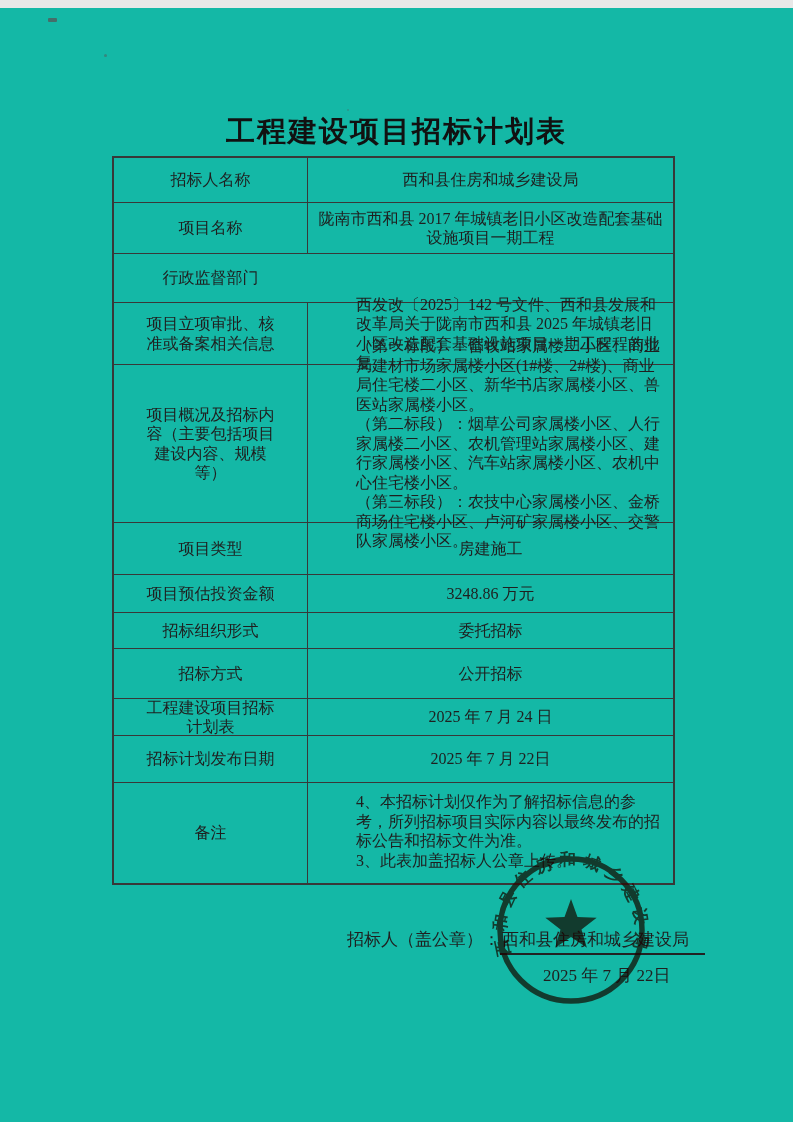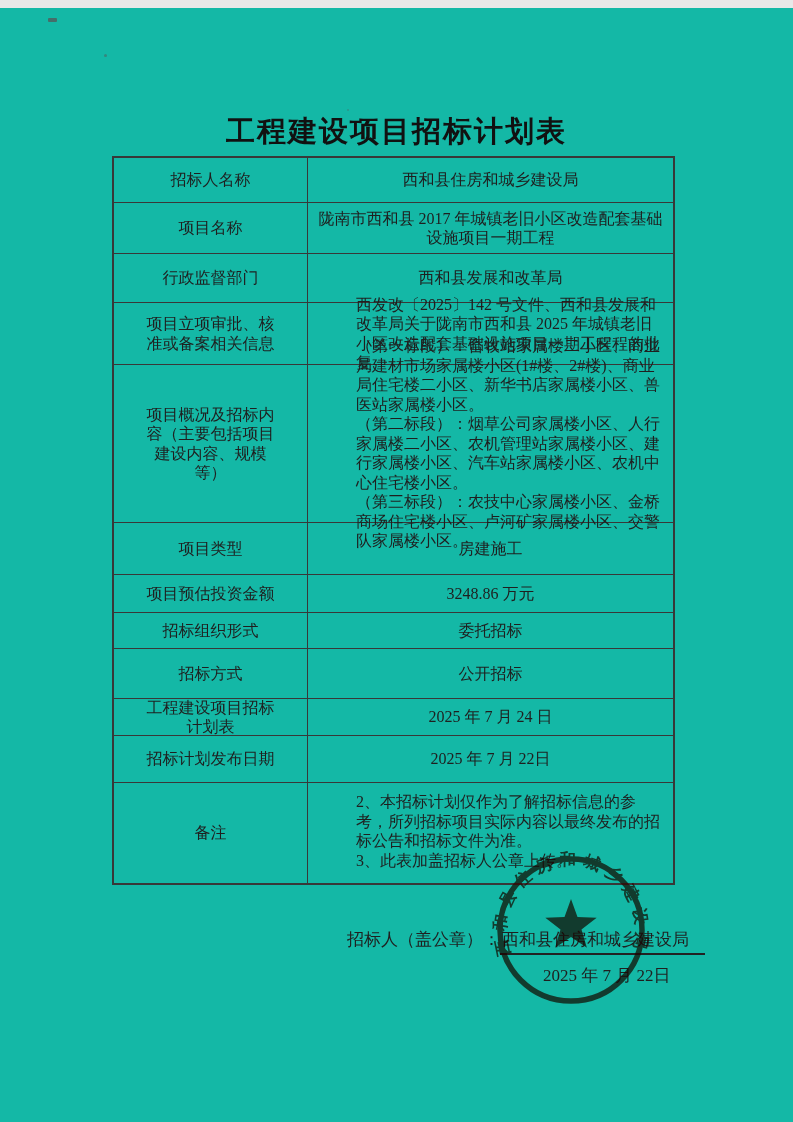--- a/index.html
+++ b/index.html
@@ -91,21 +91,20 @@
       <div class="cell cell-value center">西和县住房和城乡建设局</div>
     </div>
 
     <div class="t-row r2">
       <div class="cell cell-label">项目名称</div>
       <div class="cell cell-value center">陇南市西和县 2017 年城镇老旧小区改造配套基础设施项目一期工程</div>
     </div>
 
     <div class="t-row r3">
       <div class="cell cell-label">行政监督部门</div>
-      <div class="cell cell-value center">西和县发展和改革局</div>
     </div>
 
     <div class="t-row r4">
       <div class="cell cell-label">项目立项审批、核准或备案相关信息</div>
       <div class="cell cell-value left">西发改〔2025〕142 号文件、西和县发展和改革局关于陇南市西和县 2025 年城镇老旧小区改造配套基础设施项目一期工程程的批复</div>
     </div>
 
     <div class="t-row r5">
       <div class="cell cell-label">项目概况及招标内容（主要包括项目建设内容、规模等）</div>
       <div class="cell cell-value left">
@@ -141,21 +140,21 @@
     </div>
 
     <div class="t-row r11">
       <div class="cell cell-label">招标计划发布日期</div>
       <div class="cell cell-value center">2025 年 7 月 22日</div>
     </div>
 
     <div class="t-row r12">
       <div class="cell cell-label">备注</div>
       <div class="cell cell-value left top">
-        <p class="para">2、本招标计划仅作为了解招标信息的参考，所列招标项目实际内容以最终发布的招标公告和招标文件为准。</p>
+        <p class="para">4、本招标计划仅作为了解招标信息的参考，所列招标项目实际内容以最终发布的招标公告和招标文件为准。</p>
         <p class="para">3、此表加盖招标人公章上传。</p>
       </div>
     </div>
 
   </div>
 
   <div class="sign-line">
     <span>招标人（盖公章）：</span><span class="sign-name">西和县住房和城乡建设局</span>
   </div>
 

